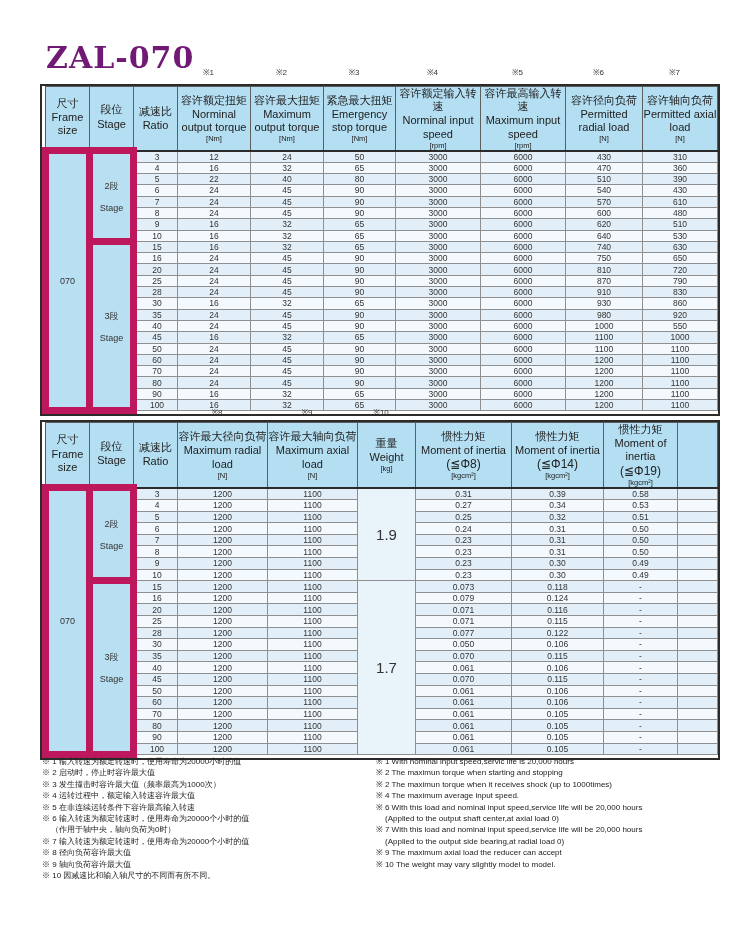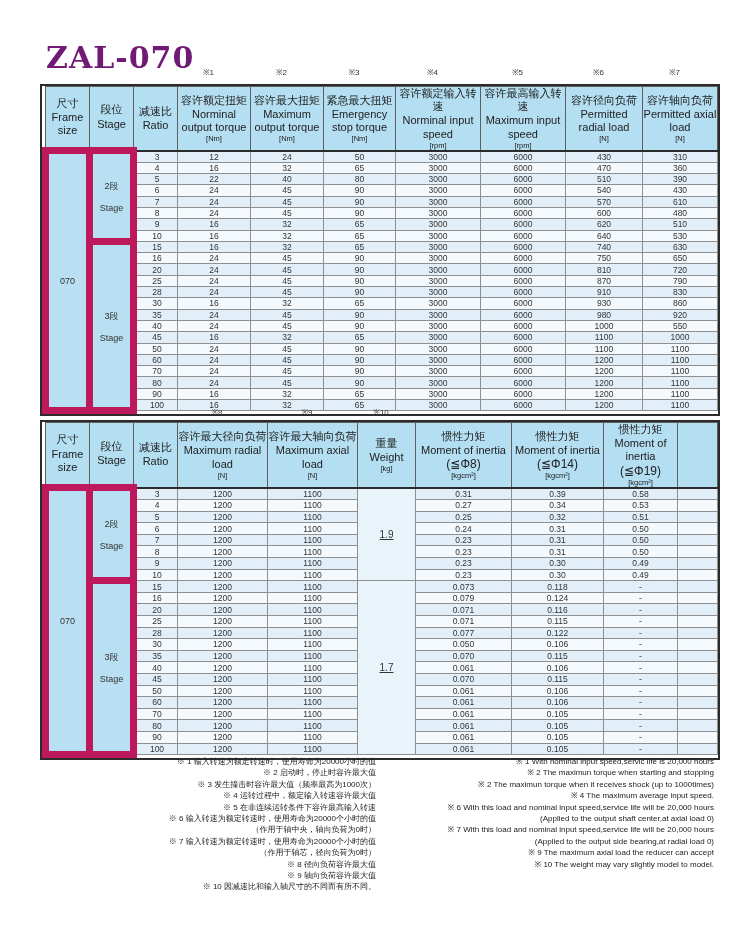--- a/index.html
+++ b/index.html
@@ -23,24 +23,24 @@
   .h-zh{font-size:11px;margin-bottom:1px;}
   .h-en{font-size:11px;}
   .h-sub{font-size:12px;}
   .h-unit{font-size:7.5px;}
   tbody td{font-size:8.5px;color:#333;}
   .t1 tbody tr{height:11.3px;}
   .t2 tbody tr{height:11.6px;}
   tbody tr.even td{background:#e3eff8;}
   tbody tr.odd td{background:#f3f9fc;}
   tbody td.frame, tbody td.stage{background:#b9e0f2 !important;font-size:9px;border:7px solid #be185d;}
-  tbody td.weight{background:#e9f3fa !important;font-size:10px;text-decoration:underline;}
+  tbody td.weight{background:#e9f3fa !important;font-size:15px;}
   .stage-en{margin-top:10px;}
   .footnotes{position:absolute;left:42px;top:756px;width:672px;display:flex;}
-  .fn-col{font-size:8px;line-height:11.4px;color:#222;text-align:right;}
+  .fn-col{font-size:8px;line-height:11.4px;color:#222;}
   .fn-zh{width:334px;}
   .fn-en{width:338px;}
   .fn-line{white-space:normal;}
   .fn-line.cont{padding-left:9px;}
 </style>
 </head>
 <body>
 
 <div class="page">
   <div class="title">ZAL-070</div>
@@ -665,21 +665,20 @@
   <div class="footnotes">
     <div class="fn-col fn-zh" id="fn-zh">
         <div class="fn-line">※ 1 输入转速为额定转速时，使用寿命为20000小时的值</div>
         <div class="fn-line">※ 2 启动时，停止时容许最大值</div>
         <div class="fn-line">※ 3 发生撞击时容许最大值（频率最高为1000次）</div>
         <div class="fn-line">※ 4 运转过程中，额定输入转速容许最大值</div>
         <div class="fn-line">※ 5 在非连续运转条件下容许最高输入转速</div>
         <div class="fn-line">※ 6 输入转速为额定转速时，使用寿命为20000个小时的值</div>
         <div class="fn-line cont">（作用于轴中央，轴向负荷为0时）</div>
         <div class="fn-line">※ 7 输入转速为额定转速时，使用寿命为20000个小时的值</div>
-        <div class="fn-line cont">（作用于轴芯，径向负荷为0时）</div>
         <div class="fn-line">※ 8 径向负荷容许最大值</div>
         <div class="fn-line">※ 9 轴向负荷容许最大值</div>
         <div class="fn-line">※ 10 因减速比和输入轴尺寸的不同而有所不同。</div>
       </div>
     <div class="fn-col fn-en" id="fn-en">
         <div class="fn-line">※ 1 With nominal input speed,servic life is 20,000 hours</div>
         <div class="fn-line">※ 2 The maximun torque when starting and stopping</div>
         <div class="fn-line">※ 2 The maximun torque when it receives shock (up to 1000times)</div>
         <div class="fn-line">※ 4 The maximum average input speed.</div>
         <div class="fn-line">※ 6 With this load and nominal input speed,service life will be 20,000 hours</div>

